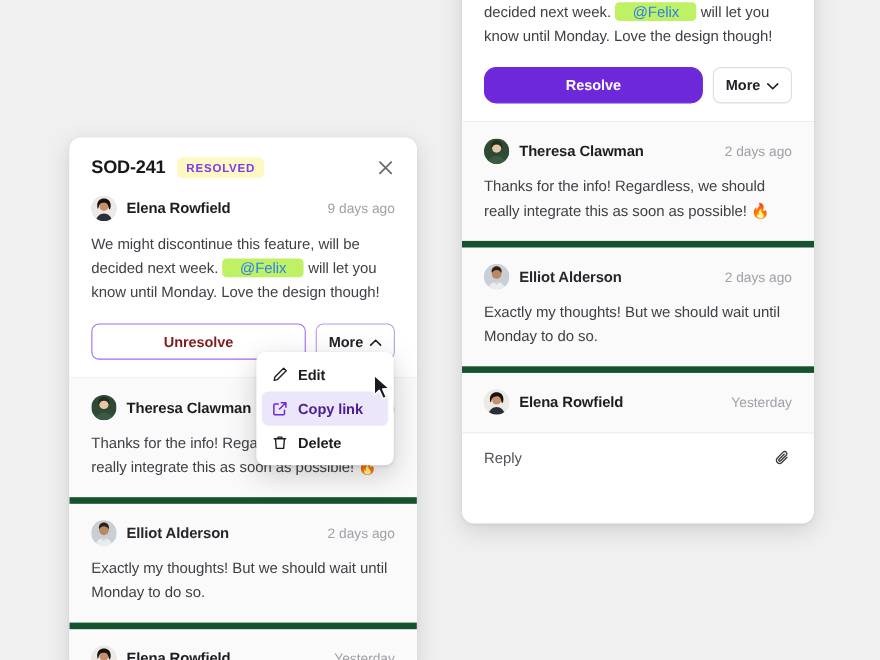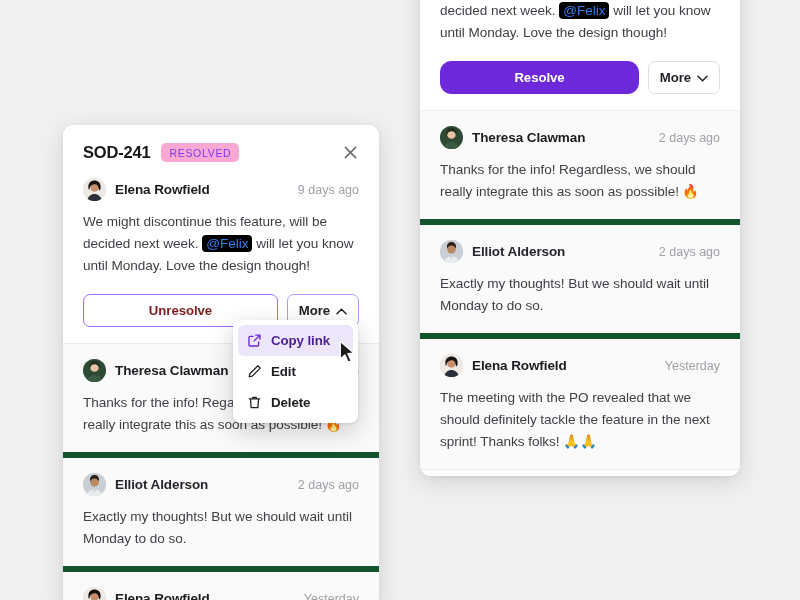--- a/index.html
+++ b/index.html
@@ -25,21 +25,21 @@
   #left-card {
     left: 63px; top: 125px;
     width: 316px; height: 486px;
   }
   .head-section { padding: 18px 20px 16px 20px; background:#fff; }
   .title-row { display:flex; align-items:center; gap:11px; position:relative; }
   .ticket-id {
     font-size: 16.5px; font-weight: 700; color:#18181b; letter-spacing:-0.2px;
   }
   .badge {
-    background:#f9a8d4; color:#7c3aed; font-size:10.5px; font-weight:400;
+    background:#fef9c3; color:#7c3aed; font-size:10.5px; font-weight:700;
     letter-spacing:.7px; padding:4px 8px 3px 8px; border-radius:5px;
   }
   .close-x {
     position:absolute; right:-2px; top:0px; width:20px; height:20px;
     cursor:pointer; color:#6b6b72;
   }
   .close-x svg { display:block; }
 
   .author-row { display:flex; align-items:center; margin-top:16px; }
   .avatar {
@@ -53,22 +53,22 @@
     text-align:center;
   }
   .author-name.light { font-weight:600; color:#26262c; }
   .time { margin-left:auto; font-size:12.5px; color:#a0a0a8; }
 
   .body-text {
     margin-top:10px; font-size:13.6px; line-height:22px; color:#3f3f46;
     letter-spacing:-0.05px;
   }
   .mention {
-    background:#000000; color:#2f7cf0; border-radius:4px;
-    padding:1px 4px; font-weight:500; white-space:nowrap;
+    background:#bef264; color:#2f7cf0; border-radius:4px;
+    padding:1px 16px; font-weight:500; white-space:nowrap;
   }
 
   .btn-row { display:flex; gap:9px; margin-top:17px; }
   .btn {
     height:33px; border-radius:7px; font-size:13.2px; font-weight:600;
     display:flex; align-items:center; justify-content:center; gap:6px;
     cursor:pointer; border:1.4px solid transparent; background:#fff;
     letter-spacing:-0.05px;
   }
   .btn-unresolve { flex:1; border-color:#9f6df0; color:#7f1d1d; }
@@ -189,21 +189,20 @@
           <svg viewBox="0 0 24 24">
               <rect width="24" height="24" fill="#efe9e4"></rect>
               <circle cx="12" cy="10" r="4.3" fill="#c98f6c"></circle>
               <path d="M5.6 9.2c0-4.3 2.8-6.6 6.4-6.6s6.4 2.3 6.4 6.6c0 3-.9 4.6-1.6 3.2-.5-1-.6-3.4-1.6-4.6-1-1.2-2.4-1.4-4.4-1.1-2.6.4-3.6 2.4-4 4.6-.3 1.8-1.2 1.3-1.2-2.1z" fill="#17120f"></path>
               <path d="M4 24c1.2-4.6 4.4-7.2 8-7.2s6.8 2.6 8 7.2z" fill="#2b2f3a"></path>
             </svg>
         </div>
         <div class="author-name">Elena Rowfield</div>
         <div class="time">Yesterday</div>
       </div>
-      <div class="body-text">The meeting with the PO revealed that we should definitely tackle the feature in the next sprint! Thanks folks! 🙏🙏</div>
     </div>
 
   </div>
 
   <div class="reply-row">
     <div class="reply-placeholder">Reply</div>
     <div class="clip">
       <svg width="17" height="17" viewBox="0 0 18 18" fill="none">
           <path d="M13.2 8.1l-5 5a3 3 0 01-4.3-4.3l5.6-5.6a2 2 0 012.9 2.9l-5.6 5.6a1 1 0 01-1.4-1.4l5.1-5.1" stroke="#3f3f46" stroke-width="1.35" stroke-linecap="round" stroke-linejoin="round"></path>
         </svg>
@@ -306,40 +305,40 @@
         <div class="author-name">Elena Rowfield</div>
         <div class="time">Yesterday</div>
       </div>
 
     </div>
 
   </div>
 </div>
 
 <div id="dropdown">
+  <div class="menu-item">
+    <span class="mi-icon">
+      <svg viewBox="0 0 16 16" fill="none">
+          <path d="M11.6 1.9l2.5 2.5-8.5 8.5-3.2.7.7-3.2 8.5-8.5z" stroke="#1d1d22" stroke-width="1.35" stroke-linejoin="round"></path>
+        </svg>
+    </span>
+    <span>Edit</span>
+  </div>
   <div class="menu-item active">
     <span class="mi-icon">
       <svg viewBox="0 0 16 16" fill="none">
           <path d="M9.3 2.2h4.5v4.5M13.4 2.6L7.6 8.4" stroke="#6d28d9" stroke-width="1.45" stroke-linecap="round" stroke-linejoin="round"></path>
           <path d="M12.4 9.6v3.3a1 1 0 01-1 1H3.1a1 1 0 01-1-1V4.6a1 1 0 011-1h3.3" stroke="#6d28d9" stroke-width="1.45" stroke-linecap="round" stroke-linejoin="round"></path>
         </svg>
     </span>
     <span>Copy link</span>
   </div>
   <div class="menu-item">
     <span class="mi-icon">
       <svg viewBox="0 0 16 16" fill="none">
-          <path d="M11.6 1.9l2.5 2.5-8.5 8.5-3.2.7.7-3.2 8.5-8.5z" stroke="#1d1d22" stroke-width="1.35" stroke-linejoin="round"></path>
-        </svg>
-    </span>
-    <span>Edit</span>
-  </div>
-  <div class="menu-item">
-    <span class="mi-icon">
-      <svg viewBox="0 0 16 16" fill="none">
           <path d="M2.4 4.1h11.2M6.1 4.1V2.5h3.8v1.6M3.7 4.1l.7 9.4h7.2l.7-9.4" stroke="#1d1d22" stroke-width="1.35" stroke-linecap="round" stroke-linejoin="round"></path>
         </svg>
     </span>
     <span>Delete</span>
   </div>
 </div>
 
 <div id="cursor">
   <svg width="17" height="25" viewBox="0 0 17 25" fill="none">
     <path d="M1.2 1.1L1.2 19.2L5.8 14.9L9.2 22.4L12.3 21L8.9 13.6L15.1 13.3L1.2 1.1Z" fill="#1a1a1f" stroke="#ffffff" stroke-width="1.4" stroke-linejoin="round"></path>

